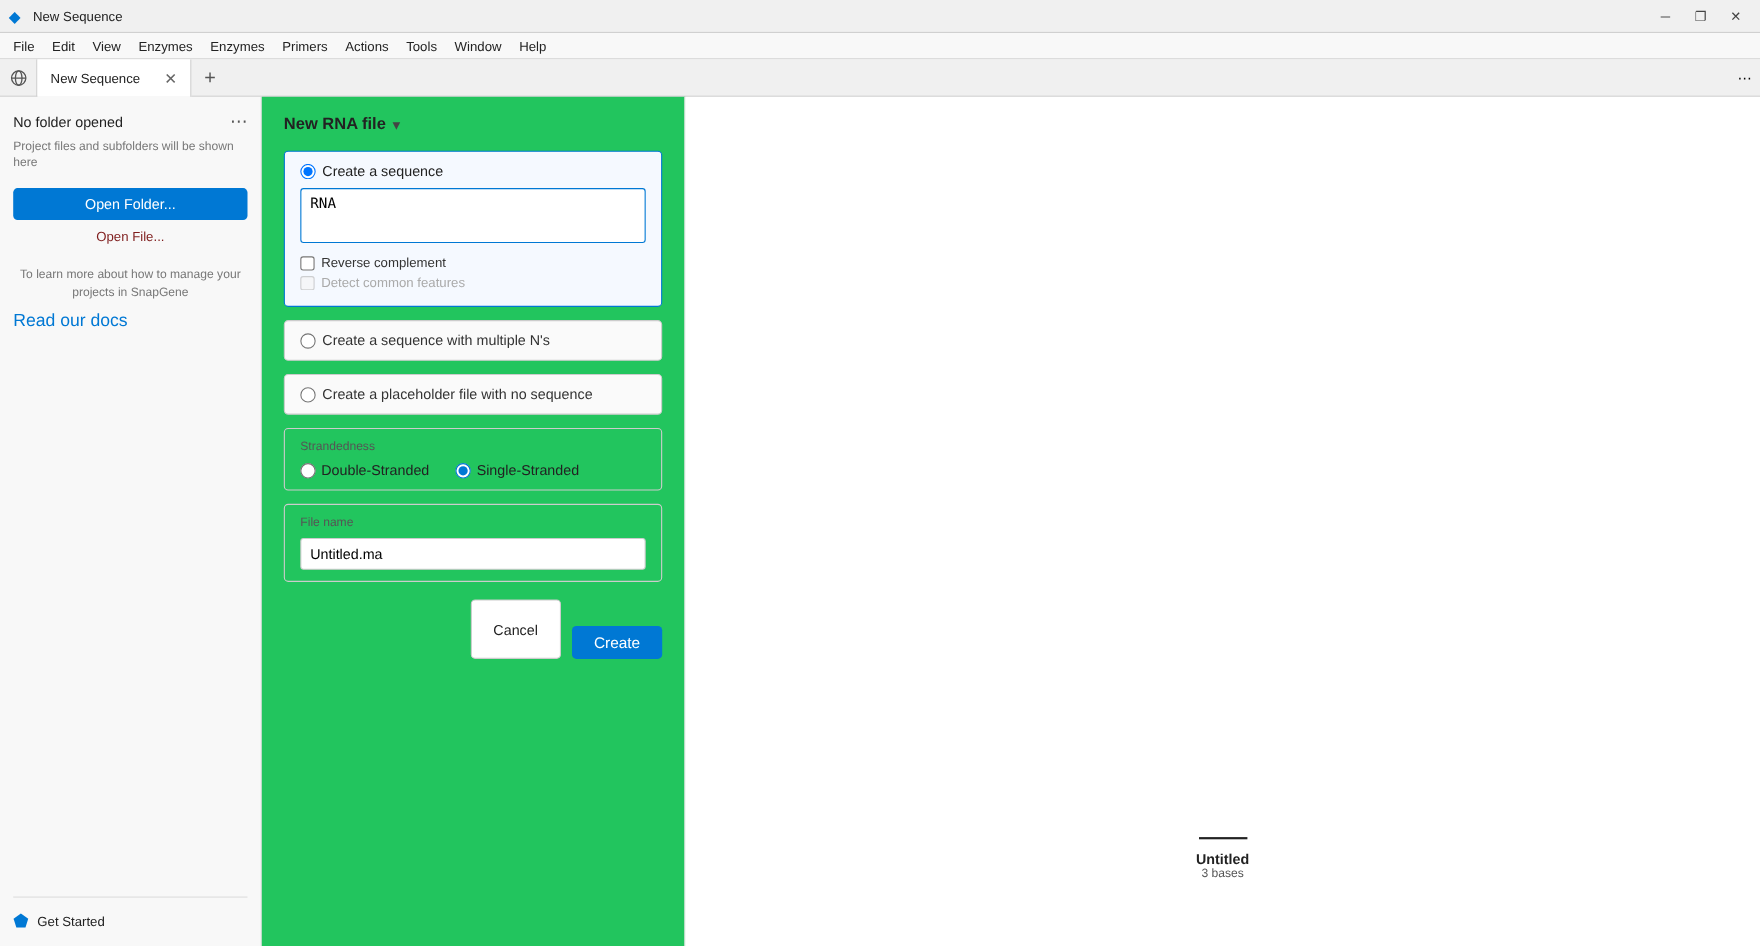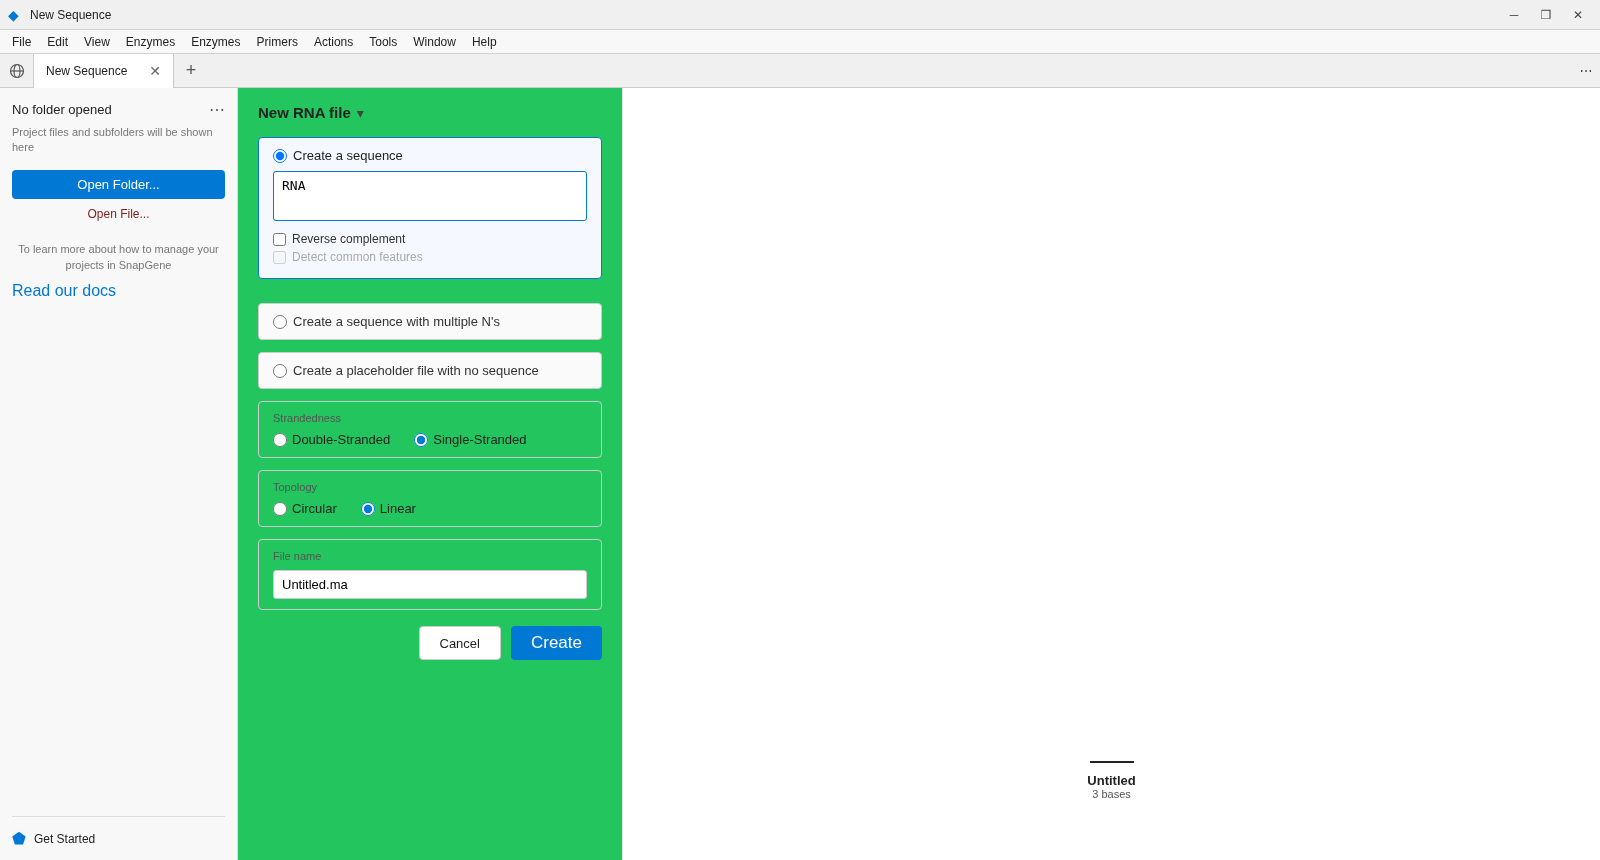--- a/index.html
+++ b/index.html
@@ -77,21 +77,21 @@
       width: 385px; min-width: 385px; padding: 16px 20px; overflow-y: auto;
       background: #22c55e; border-right: 1px solid #e0e0e0;
     }
     .dialog-title-row { display: flex; align-items: center; margin-bottom: 16px; }
     .dialog-title { font-size: 15px; font-weight: 600; color: #222; }
     .dialog-title-arrow { font-size: 14px; color: #444; margin-left: 6px; cursor: pointer; }
 
     
     .option-box {
       border: 1.5px solid #0078d4; border-radius: 4px; padding: 10px 14px;
-      margin-bottom: 24px; background: #f5f9ff;
+      margin-bottom: 12px; background: #f5f9ff;
     }
     .option-box-label { display: flex; align-items: center; gap: 6px; font-size: 13px; font-weight: 500; color: #222; margin-bottom: 8px; cursor: pointer; }
     .sequence-input {
       width: 100%; height: 50px; border: 1.5px solid #0078d4; border-radius: 3px;
       padding: 6px 8px; font-size: 13px; font-family: monospace; resize: none;
       outline: none; margin-bottom: 8px; background: #fff;
     }
     .checkbox-row { display: flex; align-items: center; gap: 6px; font-size: 12px; color: #333; margin-bottom: 4px; cursor: pointer; }
     .checkbox-row input[type=checkbox] { accent-color: #0078d4; }
 
@@ -119,21 +119,21 @@
     }
 
     
     .dialog-buttons { display: flex; justify-content: flex-end; gap: 10px; margin-top: 4px; }
     .btn-cancel {
       padding: 7px 20px; border: 1px solid #ccc; border-radius: 4px;
       background: #fff; font-size: 13px; cursor: pointer; color: #222;
     }
     .btn-create {
       padding: 7px 20px; border: none; border-radius: 4px;
-      background: #0078d4; color: #fff; font-size: 17px; cursor: pointer;
+      background: #0078d4; color: #fff; font-size: 14px; cursor: pointer; margin-top: 24px;
     }
 
     
     .canvas-area {
       flex: 1; background: #fff; display: flex; flex-direction: column;
       align-items: center; justify-content: flex-end; padding-bottom: 60px; position: relative;
     }
     .canvas-line { width: 44px; height: 2px; background: #222; margin-bottom: 10px; }
     .canvas-label { font-size: 13px; font-weight: 600; color: #222; }
     .canvas-sublabel { font-size: 11px; color: #555; }
@@ -248,33 +248,20 @@
             <input type="radio" name="strand" style="">
             <span>Double-Stranded</span>
           </label>
           <label class="radio-label">
             <input type="radio" name="strand" checked="" style="">
             <span>Single-Stranded</span>
           </label>
         </div>
       </div>
 
-      <div class="fieldset-section">
-        <div class="fieldset-legend">Topology</div>
-        <div class="radio-row">
-          <label class="radio-label">
-            <input type="radio" name="topology" style="">
-            <span>Circular</span>
-          </label>
-          <label class="radio-label">
-            <input type="radio" name="topology" checked="" style="">
-            <span>Linear</span>
-          </label>
-        </div>
-      </div>
 
       <div class="filename-section">
         <div class="fieldset-section">
           <div class="fieldset-legend">File name</div>
           <input type="text" class="filename-input" value="Untitled.ma" style="">
         </div>
       </div>
 
       <div class="dialog-buttons">
         <button class="btn-cancel">Cancel</button>

